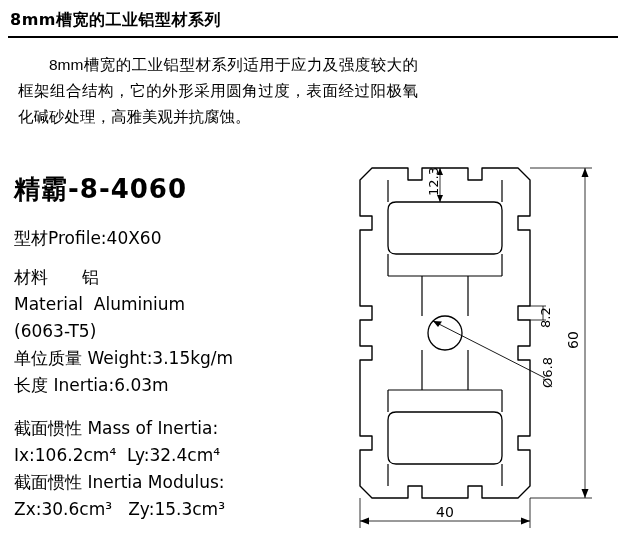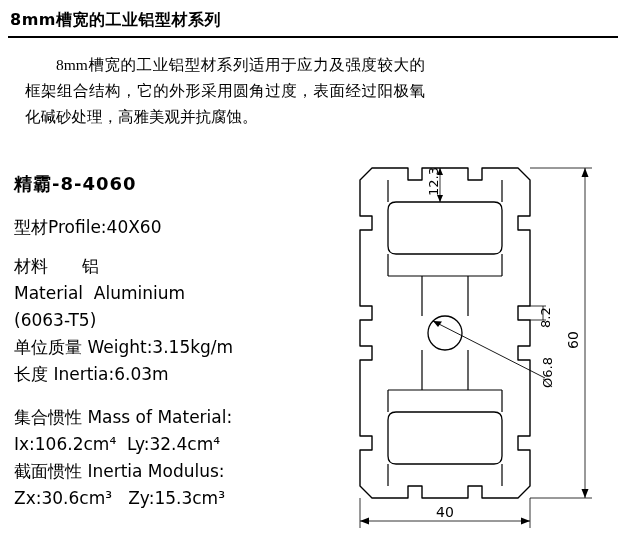--- a/index.html
+++ b/index.html
@@ -40,38 +40,37 @@
     height: 2px;
     background: #000;
   }
 
   
   .intro {
     position: absolute;
     left: 18px;
     top: 52px;
     width: 400px;
-    font-family: Liberation Serif, serif;
+    font-family: Liberation Sans, sans-serif;
     font-size: 15.5px;
     line-height: 26px;
     text-indent: 2em;
     text-align: justify;
-    margin-left: 7px;
   }
 
   
   .spec {
     position: absolute;
     left: 14px;
     top: 172px;
     width: 330px;
   }
   .model {
     font-family: "DejaVu Sans", sans-serif;
-    font-size: 18px;
+    font-size: 26px;
     font-weight: bold;
     letter-spacing: 1px;
     margin-bottom: 18px;
   }
   .line {
     font-family: "DejaVu Sans", sans-serif;
     font-size: 17px;
     line-height: 27px;
     white-space: pre;
   }
@@ -101,21 +100,21 @@
   <div class="spec">
     <div class="model">精霸-8-4060</div>
     <div class="line">型材Profile:40X60</div>
     <div class="gap-sm"></div>
     <div class="line">材料　　铝</div>
     <div class="line">Material  Aluminium</div>
     <div class="line">(6063-T5)</div>
     <div class="line">单位质量 Weight:3.15kg/m</div>
     <div class="line">长度 Inertia:6.03m</div>
     <div class="gap-md"></div>
-    <div class="line">集合惯性 Mass of Material:</div>
+    <div class="line">截面惯性 Mass of Inertia:</div>
     <div class="line">Ix:106.2cm⁴  Ly:32.4cm⁴</div>
     <div class="line">截面惯性 Inertia Modulus:</div>
     <div class="line">Zx:30.6cm³   Zy:15.3cm³</div>
   </div>
 
   <div class="drawing">
     <svg width="290" height="390" viewBox="0 0 290 390" xmlns="http://www.w3.org/2000/svg">
       <defs>
         <clipPath id="cutclip">
           <rect x="0" y="0" width="290" height="390"></rect>

